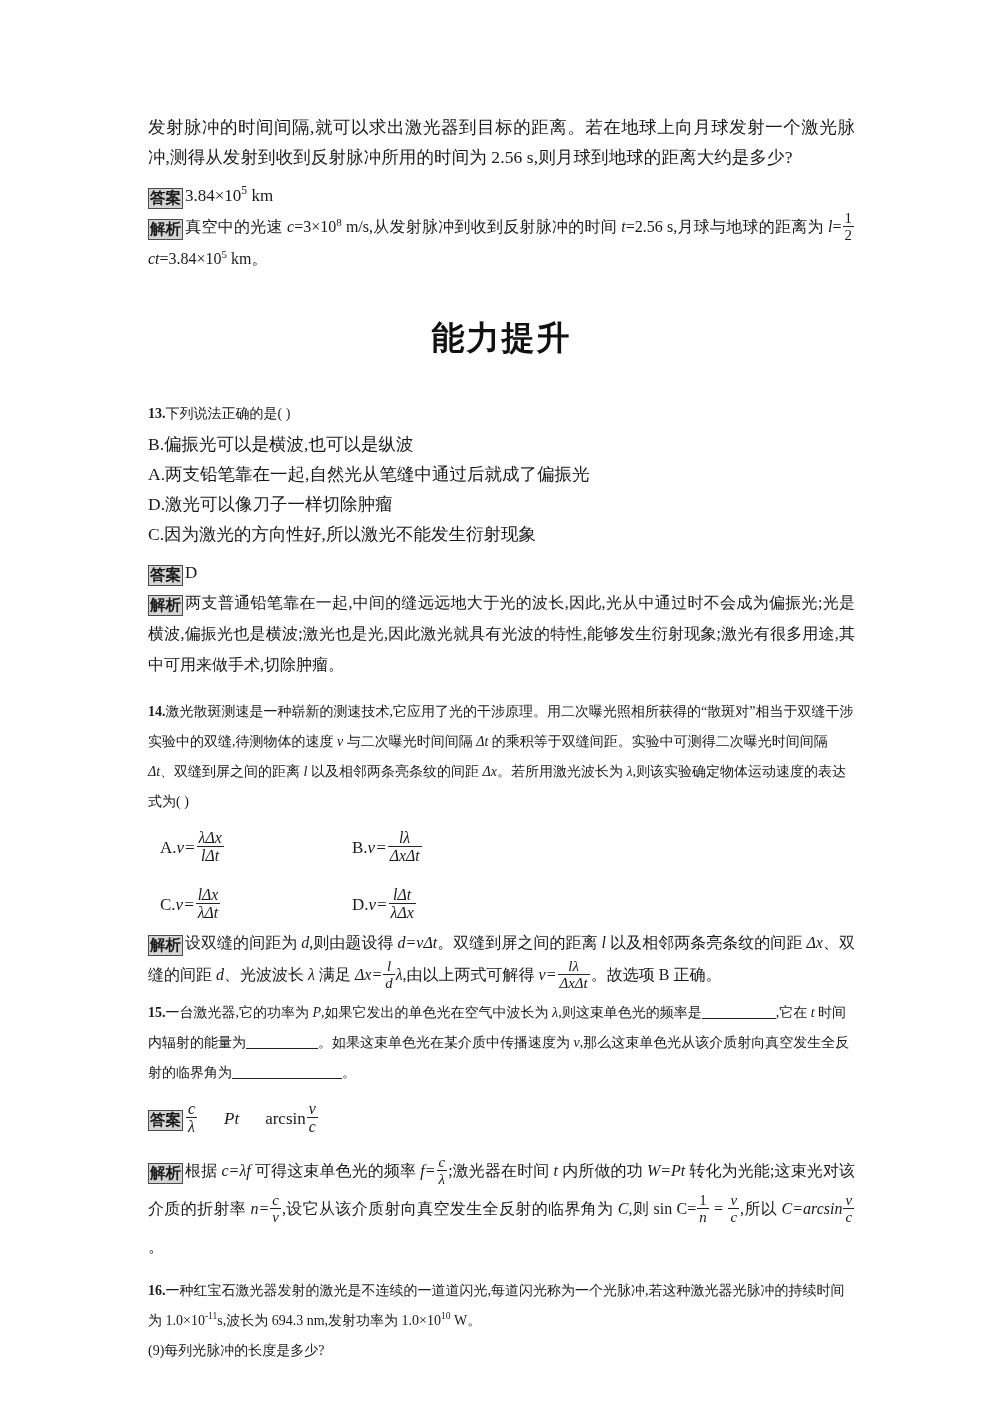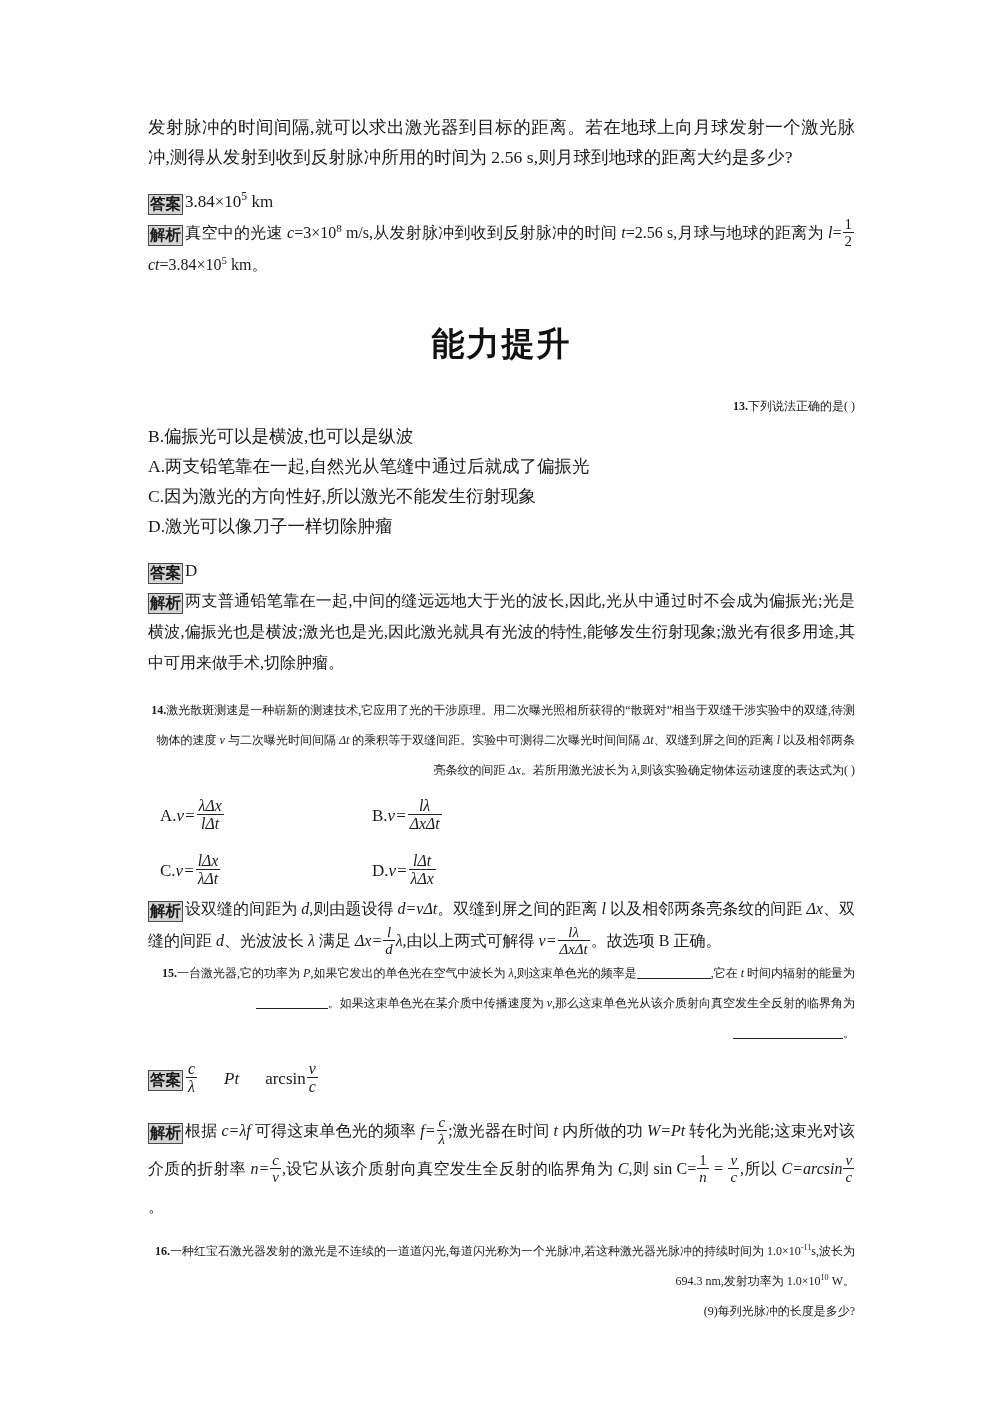--- a/index.html
+++ b/index.html
@@ -23,58 +23,58 @@
   }
 
   
   .para {
     font-size: 17.5px;
     line-height: 30px;
     text-align: justify;
     text-justify: inter-ideograph;
     letter-spacing: 0.1px;
   }
-  .qtext { font-size: 12px; line-height: 30px; text-align: right; }
+  .qtext { font-size: 14px; line-height: 30px; }
   .qnum { font-weight: bold; }
   .opt { font-size: 17.5px; line-height: 30px; }
 
   
   .chip {
     display: inline-block;
     border: 1px solid #4a4a4a;
     background: #d4d4d4;
     font-family: "DejaVu Sans", "Liberation Sans", sans-serif;
     font-weight: bold;
     font-size: 15.5px;
     line-height: 19px;
     padding: 0 1px;
     margin-right: 2px;
     vertical-align: -2px;
     letter-spacing: 0;
   }
   .ansline {
     font-size: 17px;
     line-height: 29px;
-    margin-top: 15px;
+    margin-top: 9px;
   }
   .explain {
     font-size: 16px;
     line-height: 31px;
     text-align: justify;
     text-justify: inter-ideograph;
   }
 
   
   .section-head {
     text-align: center;
     font-family: "DejaVu Sans", "Liberation Sans", sans-serif;
     font-weight: bold;
     font-size: 33px;
     letter-spacing: 2px;
-    margin: 42px 0 24px 0;
+    margin: 42px 0 38px 0;
     color: #111;
   }
 
   
   .mi { font-style: italic; font-family: "Liberation Serif", serif; }
   .mn { font-family: "Liberation Serif", serif; }
   sup.exp { font-size: 0.68em; vertical-align: super; line-height: 0; }
   .frac {
     display: inline-block;
     vertical-align: -0.52em;
@@ -95,21 +95,20 @@
   .blank.w2 { width: 72px; }
   .blank.w3 { width: 110px; }
 
   
   .optgrid {
     display: grid;
     grid-template-columns: 192px 1fr;
     row-gap: 22px;
     margin: 12px 0 6px 12px;
     font-size: 17px;
-    gap: 20px;
   }
   .optcell { white-space: nowrap; }
 </style>
 </head>
 <body>
 
 <div class="page">
 
   <div class="para">发射脉冲的时间间隔,就可以求出激光器到目标的距离。若在地球上向月球发射一个激光脉冲,测得从发射到收到反射脉冲所用的时间为 2.56 s,则月球到地球的距离大约是多少?</div>
 
@@ -121,22 +120,22 @@
     <span class="chip">解析</span><span>真空中的光速 </span><span class="mi">c</span><span class="mn">=3×10</span><sup class="exp">8</sup><span class="mn"> m/s,</span><span>从发射脉冲到收到反射脉冲的时间 </span><span class="mi">t</span><span class="mn">=2.56 s,</span><span>月球与地球的距离为 </span><span class="mi">l</span><span class="mn">=</span><span class="frac"><span class="num mn">1</span><span class="den mn">2</span></span><span class="mi">ct</span><span class="mn">=3.84×10</span><sup class="exp">5</sup><span class="mn"> km。</span>
   </div>
 
   <div class="section-head">能力提升</div>
 
   <div class="qtext">
     <span class="qnum">13.</span><span>下列说法正确的是(        )</span>
   </div>
   <div class="opt">B.偏振光可以是横波,也可以是纵波</div>
   <div class="opt">A.两支铅笔靠在一起,自然光从笔缝中通过后就成了偏振光</div>
+  <div class="opt">D.激光可以像刀子一样切除肿瘤</div>
   <div class="opt">C.因为激光的方向性好,所以激光不能发生衍射现象</div>
-  <div class="opt">D.激光可以像刀子一样切除肿瘤</div>
 
   <div class="ansline">
     <span class="chip">答案</span><span class="mn">D</span>
   </div>
 
   <div class="explain">
     <span class="chip">解析</span><span>两支普通铅笔靠在一起,中间的缝远远地大于光的波长,因此,光从中通过时不会成为偏振光;光是横波,偏振光也是横波;激光也是光,因此激光就具有光波的特性,能够发生衍射现象;激光有很多用途,其中可用来做手术,切除肿瘤。</span>
   </div>
 
   <div class="qtext" style="margin-top:17px;">
@@ -156,21 +155,21 @@
     <div class="optcell">
       <span>D.</span><span class="mi">v=</span><span class="frac"><span class="num mi">lΔt</span><span class="den mi">λΔx</span></span>
     </div>
   </div>
 
 
   <div class="explain">
     <span class="chip">解析</span><span>设双缝的间距为 </span><span class="mi">d</span><span>,则由题设得 </span><span class="mi">d=vΔt</span><span>。双缝到屏之间的距离 </span><span class="mi">l</span><span> 以及相邻两条亮条纹的间距 </span><span class="mi">Δx</span><span>、双缝的间距 </span><span class="mi">d</span><span>、光波波长 </span><span class="mi">λ</span><span> 满足 </span><span class="mi">Δx=</span><span class="frac"><span class="num mi">l</span><span class="den mi">d</span></span><span class="mi">λ</span><span>,由以上两式可解得 </span><span class="mi">v=</span><span class="frac"><span class="num mi">lλ</span><span class="den mi">ΔxΔt</span></span><span>。故选项 B 正确。</span>
   </div>
 
-  <div class="qtext" style="">
+  <div class="qtext" style="margin-top:6px;">
     <span class="qnum">15.</span><span>一台激光器,它的功率为 </span><span class="mi">P</span><span>,如果它发出的单色光在空气中波长为 </span><span class="mi">λ</span><span>,则这束单色光的频率是</span><span class="blank w1"></span><span>,它在 </span><span class="mi">t</span><span> 时间内辐射的能量为</span><span class="blank w2"></span><span>。如果这束单色光在某介质中传播速度为 </span><span class="mi">v</span><span>,那么这束单色光从该介质射向真空发生全反射的临界角为</span><span class="blank w3"></span><span>。</span>
   </div>
 
   <div class="ansline" style="margin-top:12px;line-height:34px;">
     <span class="chip">答案</span><span class="frac"><span class="num mi">c</span><span class="den mi">λ</span></span><span style="display:inline-block;width:26px;"></span><span class="mi">Pt</span><span style="display:inline-block;width:26px;"></span><span class="mn">arcsin</span><span class="frac"><span class="num mi">v</span><span class="den mi">c</span></span>
   </div>
 
   <div class="explain" style="margin-top:17px;line-height:38px;">
     <span class="chip">解析</span><span>根据 </span><span class="mi">c=λf</span><span> 可得这束单色光的频率 </span><span class="mi">f=</span><span class="frac"><span class="num mi">c</span><span class="den mi">λ</span></span><span>;激光器在时间 </span><span class="mi">t</span><span> 内所做的功 </span><span class="mi">W=Pt</span><span> 转化为光能;这束光对该介质的折射率 </span><span class="mi">n=</span><span class="frac"><span class="num mi">c</span><span class="den mi">v</span></span><span>,设它从该介质射向真空发生全反射的临界角为 </span><span class="mi">C</span><span>,则 </span><span class="mn">sin C=</span><span class="frac"><span class="num mn">1</span><span class="den mi">n</span></span><span class="mn"> = </span><span class="frac"><span class="num mi">v</span><span class="den mi">c</span></span><span>,所以 </span><span class="mi">C=arcsin</span><span class="frac"><span class="num mi">v</span><span class="den mi">c</span></span><span>。</span>
   </div>

